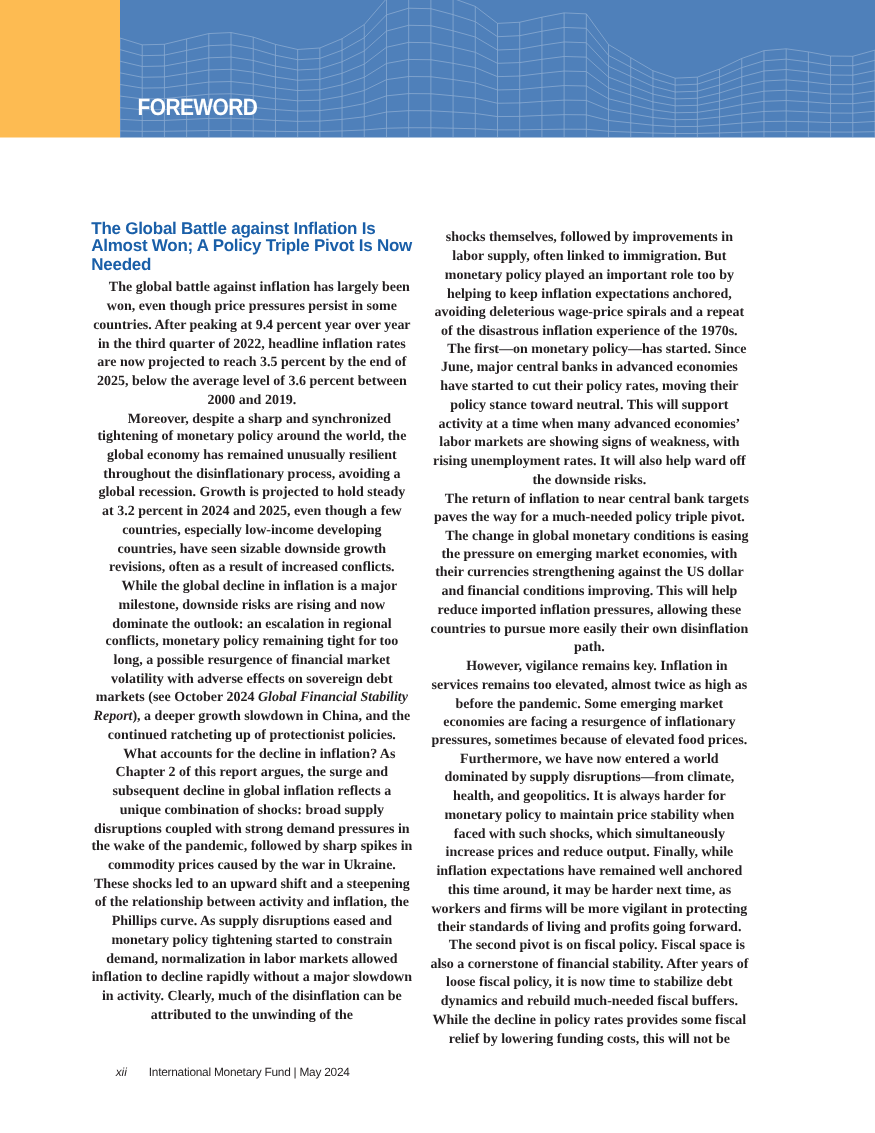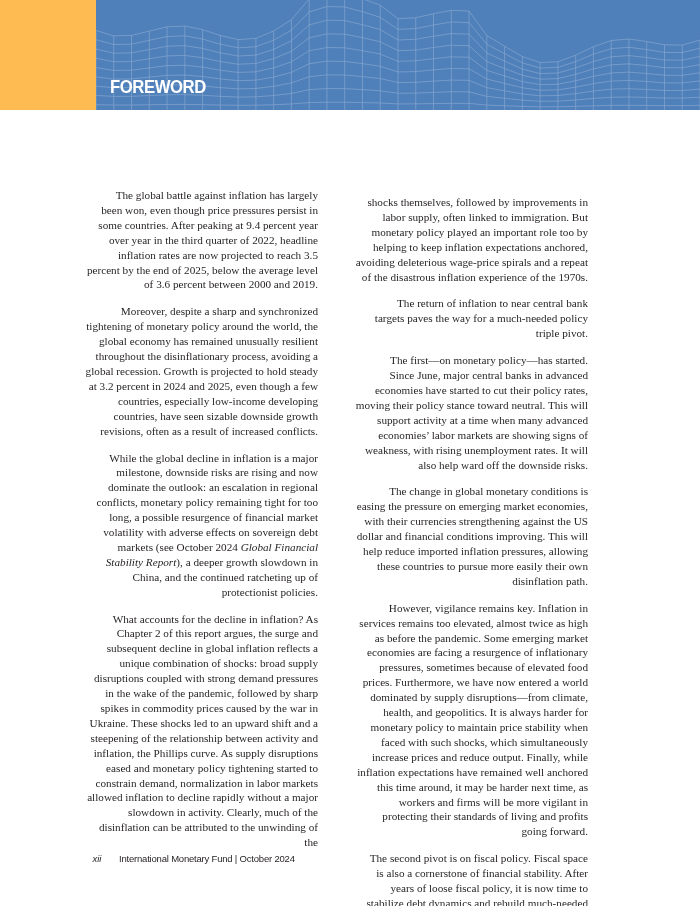--- a/index.html
+++ b/index.html
@@ -17,21 +17,21 @@
     font-size: 19px; letter-spacing: -0.5px; transform: scaleX(0.88); transform-origin: left top;
   }
   .col { position: absolute; top: 176px; width: 257px; font-size: 11.2px; line-height: 14.9px; color: #231f20; }
   .col-left { left: 73px; }
   .col-right { left: 343px; top: 183px; }
   .heading {
     font-family: "Liberation Sans", "DejaVu Sans", sans-serif; font-weight: bold;
     color: #1a5fa8; font-size: 13.6px; line-height: 14.4px; margin: 0 0 4px 0;
     letter-spacing: -0.2px;
   }
-  .col p { margin: 12px; text-indent: 12px; text-align: right; }
+  .col p { margin: 0; text-indent: 12px; text-align: center; font-weight: bold; }
   .col p.noindent { text-indent: 0; }
   .footer { position: absolute; top: 853px; left: 75px; font-family: "Liberation Sans", "DejaVu Sans", sans-serif; font-size: 9.5px; color: #231f20; }
   .footer .pg { font-style: italic; display: inline-block; width: 44px; text-align: center; }
   .footer .src { letter-spacing: -0.2px; }
 </style>
 </head>
 <body>
 
 <div class="banner">
   <div class="banner-orange"></div>
@@ -83,30 +83,31 @@
           <polyline points="568.4705882352941,44.81244902312598 568.4705882352941,52.41766330376128 568.4705882352941,60.02287758439658 568.4705882352941,67.62809186503189 568.4705882352941,75.2333061456672 568.4705882352941,82.8385204263025 568.4705882352941,90.44373470693779 568.4705882352941,98.0489489875731 568.4705882352941,105.6541632682084 568.4705882352941,113.2593775488437"></polyline>
           <polyline points="586.2352941176471,45.02423737166204 586.2352941176471,52.6047430116348 586.2352941176471,60.185248651607566 586.2352941176471,67.76575429158032 586.2352941176471,75.34625993155309 586.2352941176471,82.92676557152586 586.2352941176471,90.50727121149862 586.2352941176471,98.08777685147138 586.2352941176471,105.66828249144413 586.2352941176471,113.2487881314169"></polyline>
           <polyline points="604,40.10476275896217 604,48.259207103749915 604,56.413651448537664 604,64.56809579332541 604,72.72254013811315 604,80.87698448290091 604,89.03142882768866 604,97.18587317247639 604,105.34031751726414 604,113.49476186205189"></polyline>
         </g>
       </svg>
   </div>
   <div class="banner-title">FOREWORD</div>
 </div>
 
 <div class="col col-left">
+  <h2 class="heading">The Global Battle against Inflation Is Almost Won; A Policy Triple Pivot Is Now Needed</h2>
   <p>The global battle against inflation has largely been won, even though price pressures persist in some countries. After peaking at 9.4 percent year over year in the third quarter of 2022, headline inflation rates are now projected to reach 3.5 percent by the end of 2025, below the average level of 3.6 percent between 2000 and 2019.</p>
   <p>Moreover, despite a sharp and synchronized tightening of monetary policy around the world, the global economy has remained unusually resilient throughout the disinflationary process, avoiding a global recession. Growth is projected to hold steady at 3.2 percent in 2024 and 2025, even though a few countries, especially low-income developing countries, have seen sizable downside growth revisions, often as a result of increased conflicts.</p>
   <p><span>While the global decline in inflation is a major milestone, downside risks are rising and now dominate the outlook: an escalation in regional conflicts, monetary policy remaining tight for too long, a possible resurgence of financial market volatility with adverse effects on sovereign debt markets (see October 2024 </span><em>Global Financial Stability Report</em><span>), a deeper growth slowdown in China, and the continued ratcheting up of protectionist policies.</span></p>
   <p>What accounts for the decline in inflation? As Chapter 2 of this report argues, the surge and subsequent decline in global inflation reflects a unique combination of shocks: broad supply disruptions coupled with strong demand pressures in the wake of the pandemic, followed by sharp spikes in commodity prices caused by the war in Ukraine. These shocks led to an upward shift and a steepening of the relationship between activity and inflation, the Phillips curve. As supply disruptions eased and monetary policy tightening started to constrain demand, normalization in labor markets allowed inflation to decline rapidly without a major slowdown in activity. Clearly, much of the disinflation can be attributed to the unwinding of the</p>
 </div>
 
 <div class="col col-right">
   <p class="noindent">shocks themselves, followed by improvements in labor supply, often linked to immigration. But monetary policy played an important role too by helping to keep inflation expectations anchored, avoiding deleterious wage-price spirals and a repeat of the disastrous inflation experience of the 1970s.</p>
+  <p>The first—on monetary policy—has started. Since June, major central banks in advanced economies have started to cut their policy rates, moving their policy stance toward neutral. This will support activity at a time when many advanced economies’ labor markets are showing signs of weakness, with rising unemployment rates. It will also help ward off the downside risks.</p>
   <p>The return of inflation to near central bank targets paves the way for a much-needed policy triple pivot.</p>
-  <p>The first—on monetary policy—has started. Since June, major central banks in advanced economies have started to cut their policy rates, moving their policy stance toward neutral. This will support activity at a time when many advanced economies’ labor markets are showing signs of weakness, with rising unemployment rates. It will also help ward off the downside risks.</p>
   <p>The change in global monetary conditions is easing the pressure on emerging market economies, with their currencies strengthening against the US dollar and financial conditions improving. This will help reduce imported inflation pressures, allowing these countries to pursue more easily their own disinflation path.</p>
   <p>However, vigilance remains key. Inflation in services remains too elevated, almost twice as high as before the pandemic. Some emerging market economies are facing a resurgence of inflationary pressures, sometimes because of elevated food prices. Furthermore, we have now entered a world dominated by supply disruptions—from climate, health, and geopolitics. It is always harder for monetary policy to maintain price stability when faced with such shocks, which simultaneously increase prices and reduce output. Finally, while inflation expectations have remained well anchored this time around, it may be harder next time, as workers and firms will be more vigilant in protecting their standards of living and profits going forward.</p>
   <p>The second pivot is on fiscal policy. Fiscal space is also a cornerstone of financial stability. After years of loose fiscal policy, it is now time to stabilize debt dynamics and rebuild much-needed fiscal buffers. While the decline in policy rates provides some fiscal relief by lowering funding costs, this will not be</p>
 </div>
 
 <div class="footer">
-  <span class="pg">xii</span><span class="src">International Monetary Fund | October 2024</span>
+  <span class="pg">xii</span><span class="src">International Monetary Fund | May 2024</span>
 </div>
 
 </body></html>

